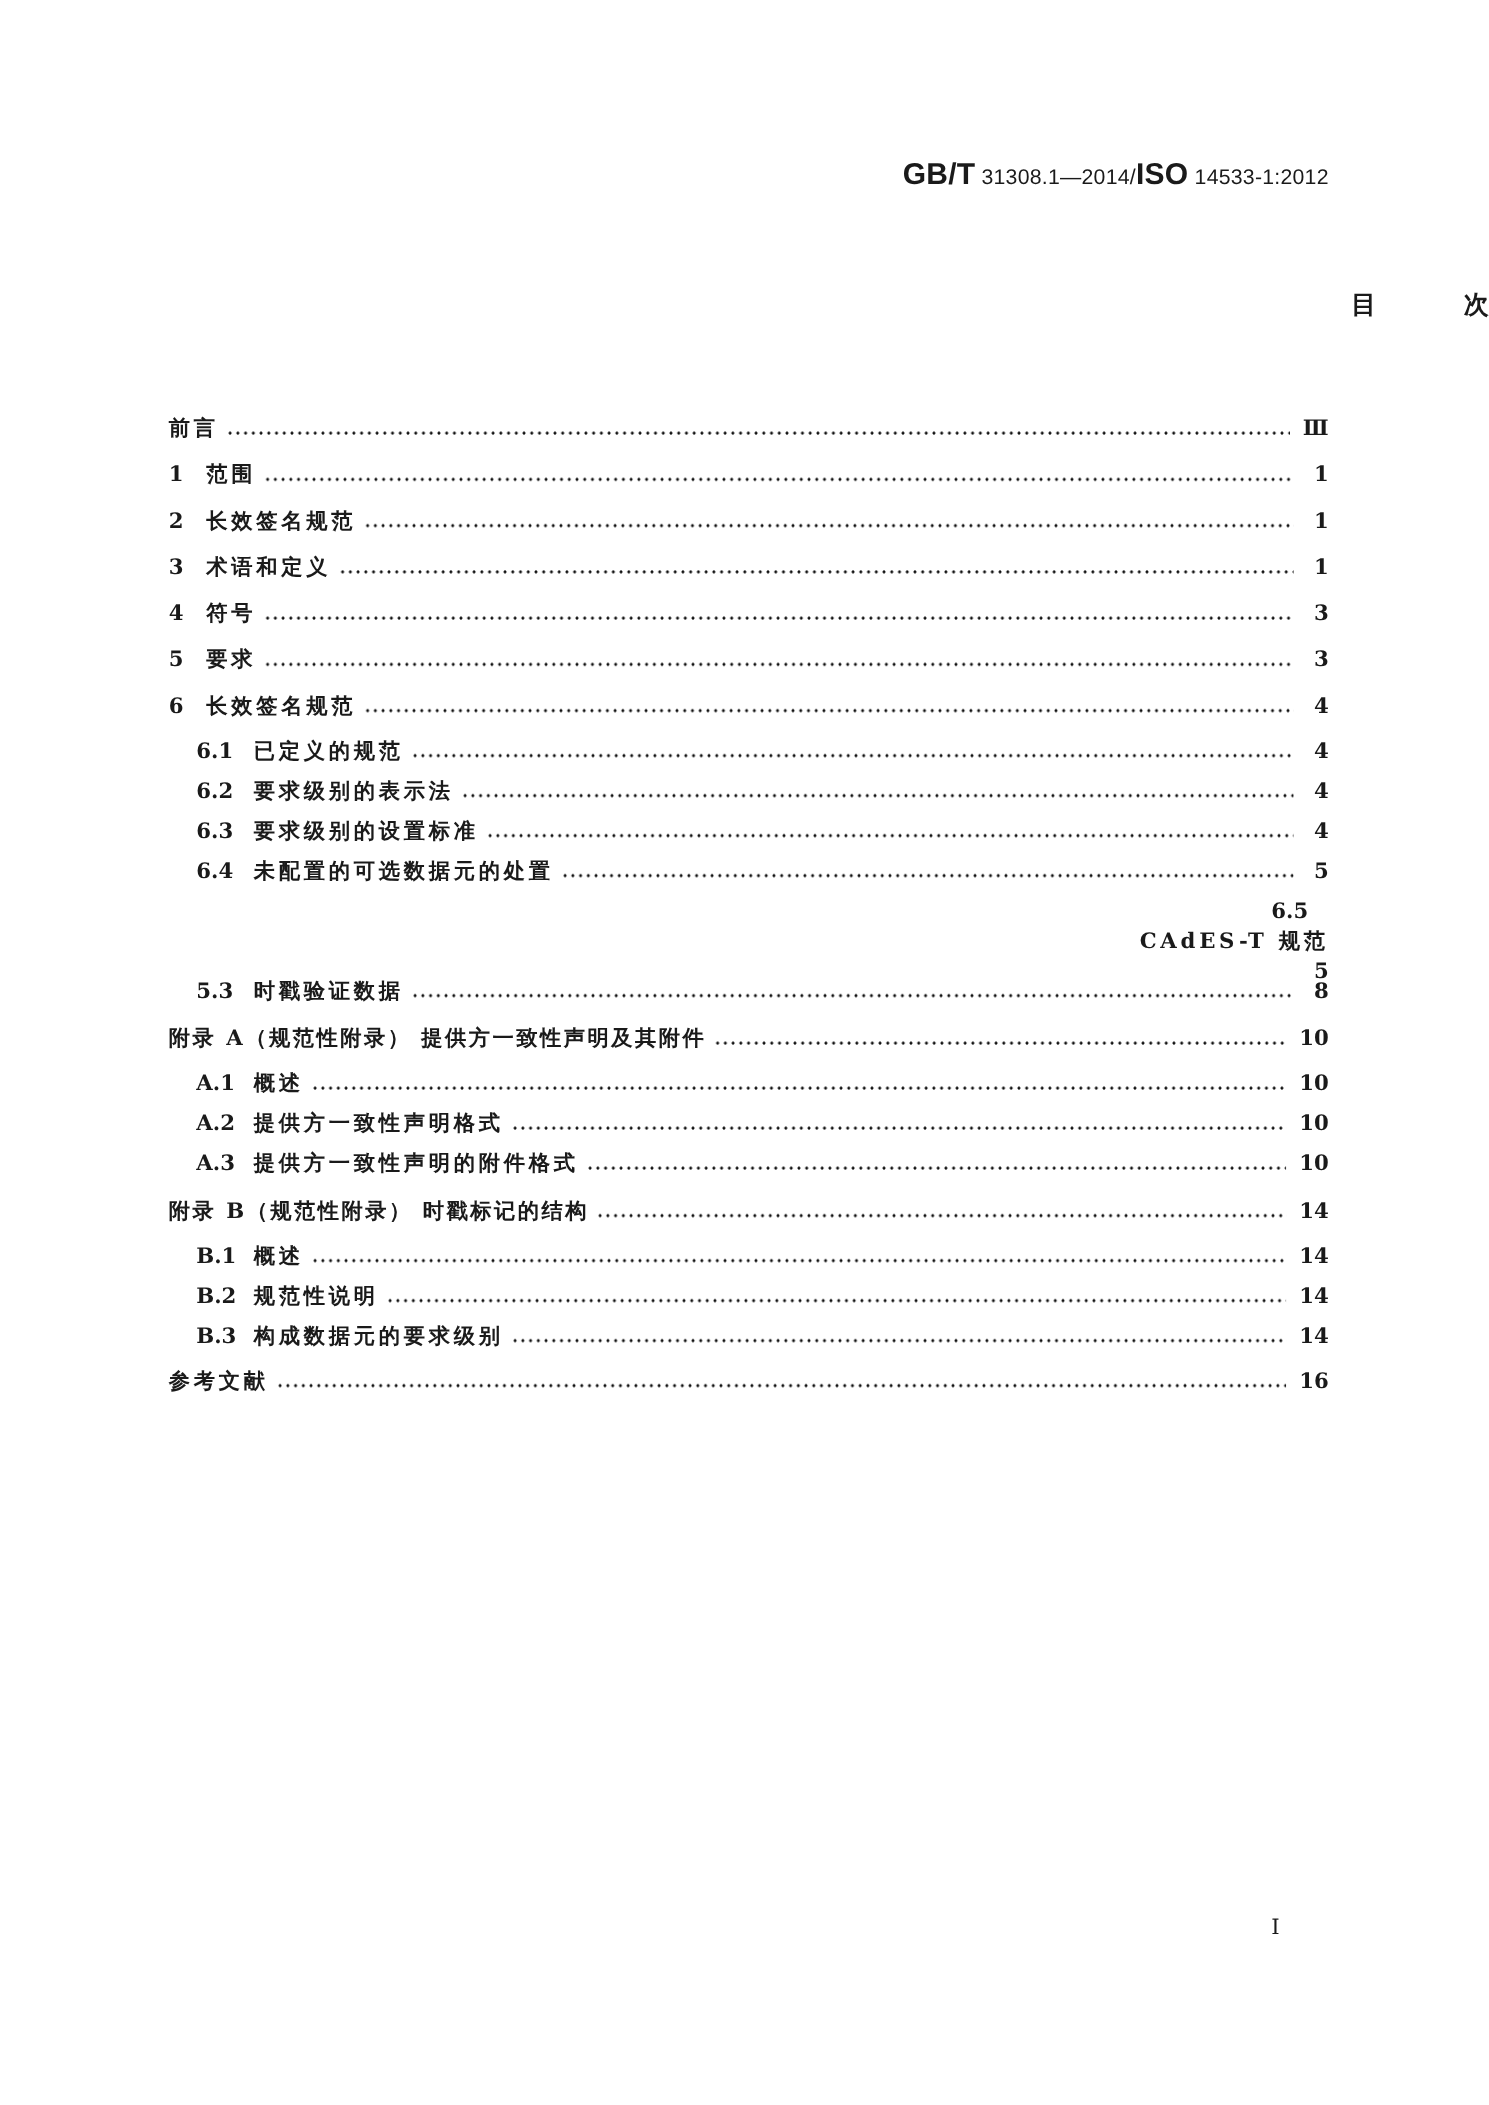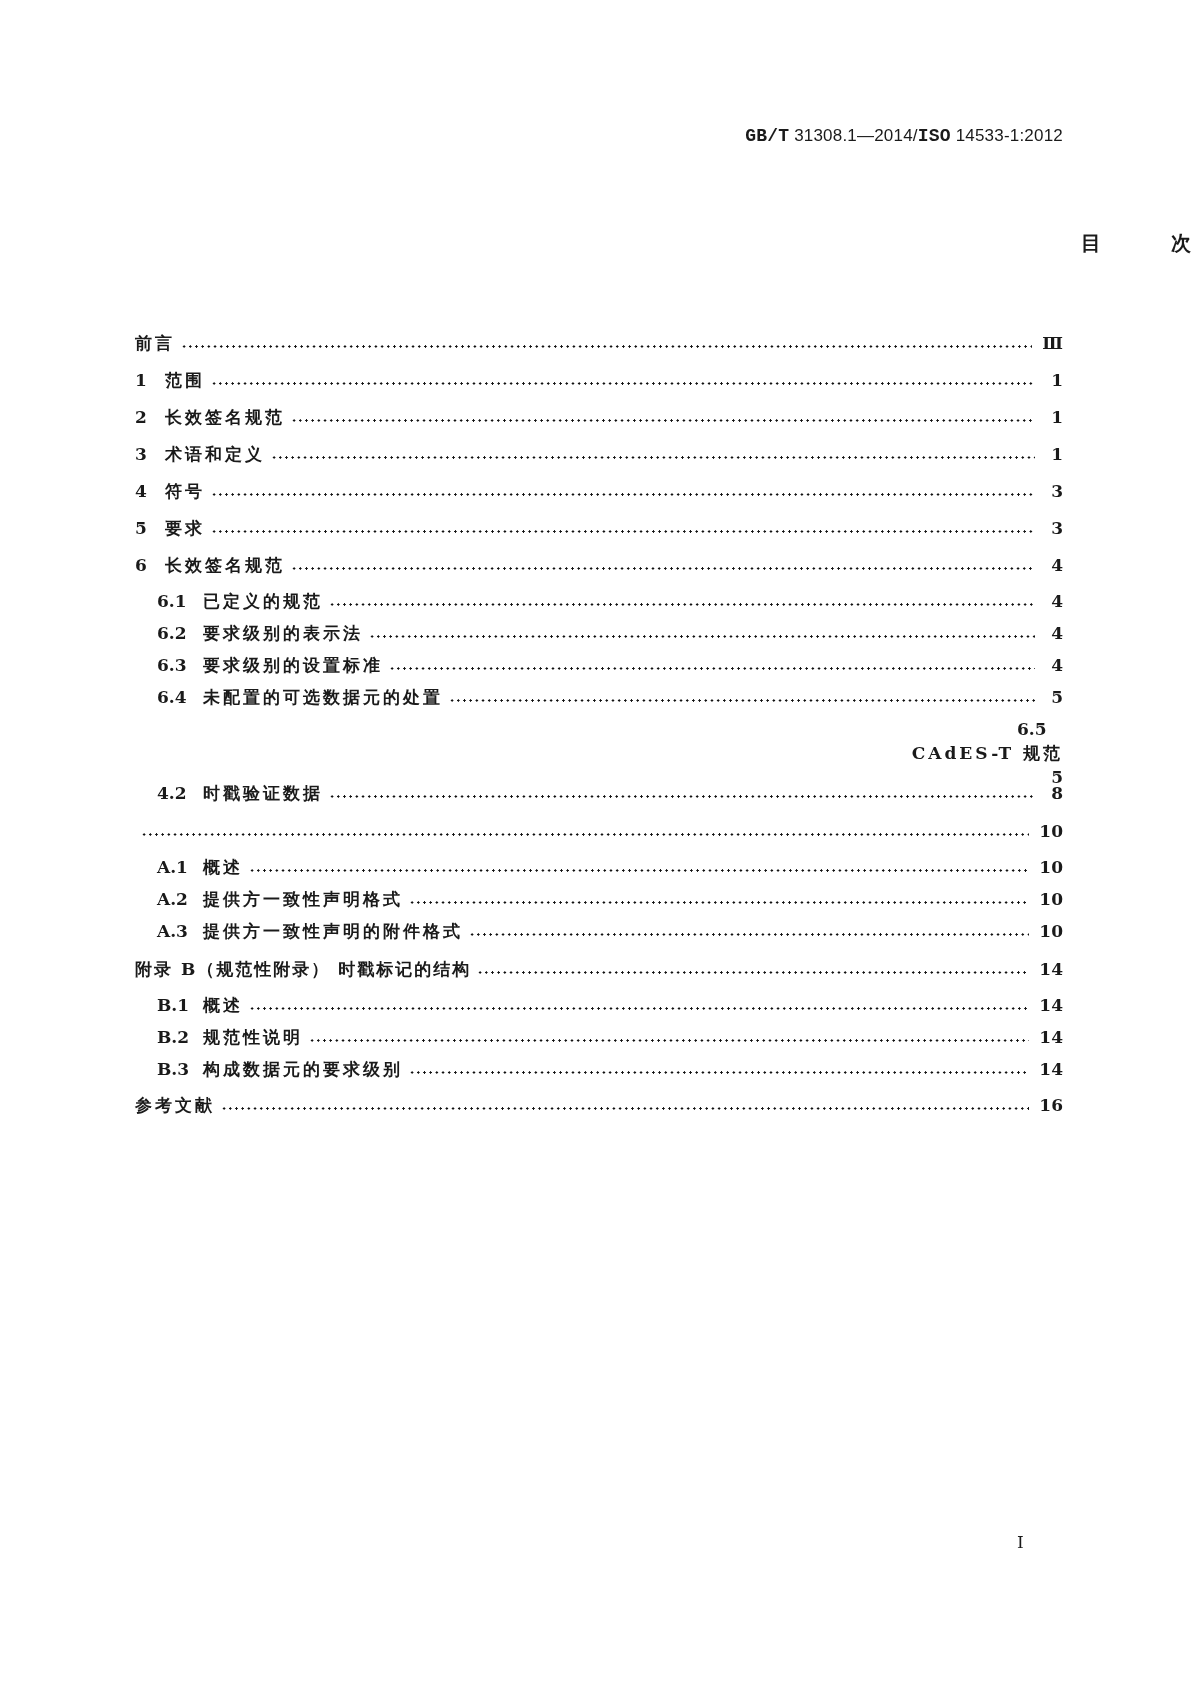--- a/index.html
+++ b/index.html
@@ -18,23 +18,23 @@
     .header-std {
       position: absolute;
       top: 126px;
       right: 128px;
       font-size: 17px;
       white-space: nowrap;
       font-family: "Liberation Sans", "DejaVu Sans", sans-serif;
       letter-spacing: 0.2px;
     }
     .header-std .b {
-      font-family: Liberation Mono, monospace;
+      font-family: Liberation Sans, sans-serif;
       font-weight: bold;
-      font-size: 18px;
+      font-size: 24px;
     }
     .title {
       position: absolute;
       top: 230px;
       left: 0;
       width: 100%;
       text-align: right;
       font-family: "DejaVu Sans", "Liberation Sans", sans-serif;
       font-size: 20px;
       font-weight: bold;
@@ -180,27 +180,28 @@
     <span class="toc-dots"></span>
     <span class="toc-page">5</span>
   </div>
     <div class="toc-row sub" style="top: 717px; flex-direction: column;">
     <span class="toc-num">6.5</span>
     <span class="toc-label">CAdES-T 规范</span>
     <span class="toc-dots"></span>
     <span class="toc-page">5</span>
   </div>
     <div class="toc-row sub" style="top: 781px;">
-    <span class="toc-num">4.2</span>
+    <span class="toc-num">5.3</span>
     <span class="toc-label">时戳验证数据</span>
     <span class="toc-dots"></span>
     <span class="toc-page">8</span>
   </div>
     <div class="toc-row appendix" style="top: 819px;">
 
+    <span class="toc-label">附录 A（规范性附录） 提供方一致性声明及其附件</span>
     <span class="toc-dots"></span>
     <span class="toc-page">10</span>
   </div>
     <div class="toc-row sub" style="top: 855px;">
     <span class="toc-num">A.1</span>
     <span class="toc-label">概述</span>
     <span class="toc-dots"></span>
     <span class="toc-page">10</span>
   </div>
     <div class="toc-row sub" style="top: 887px;">

